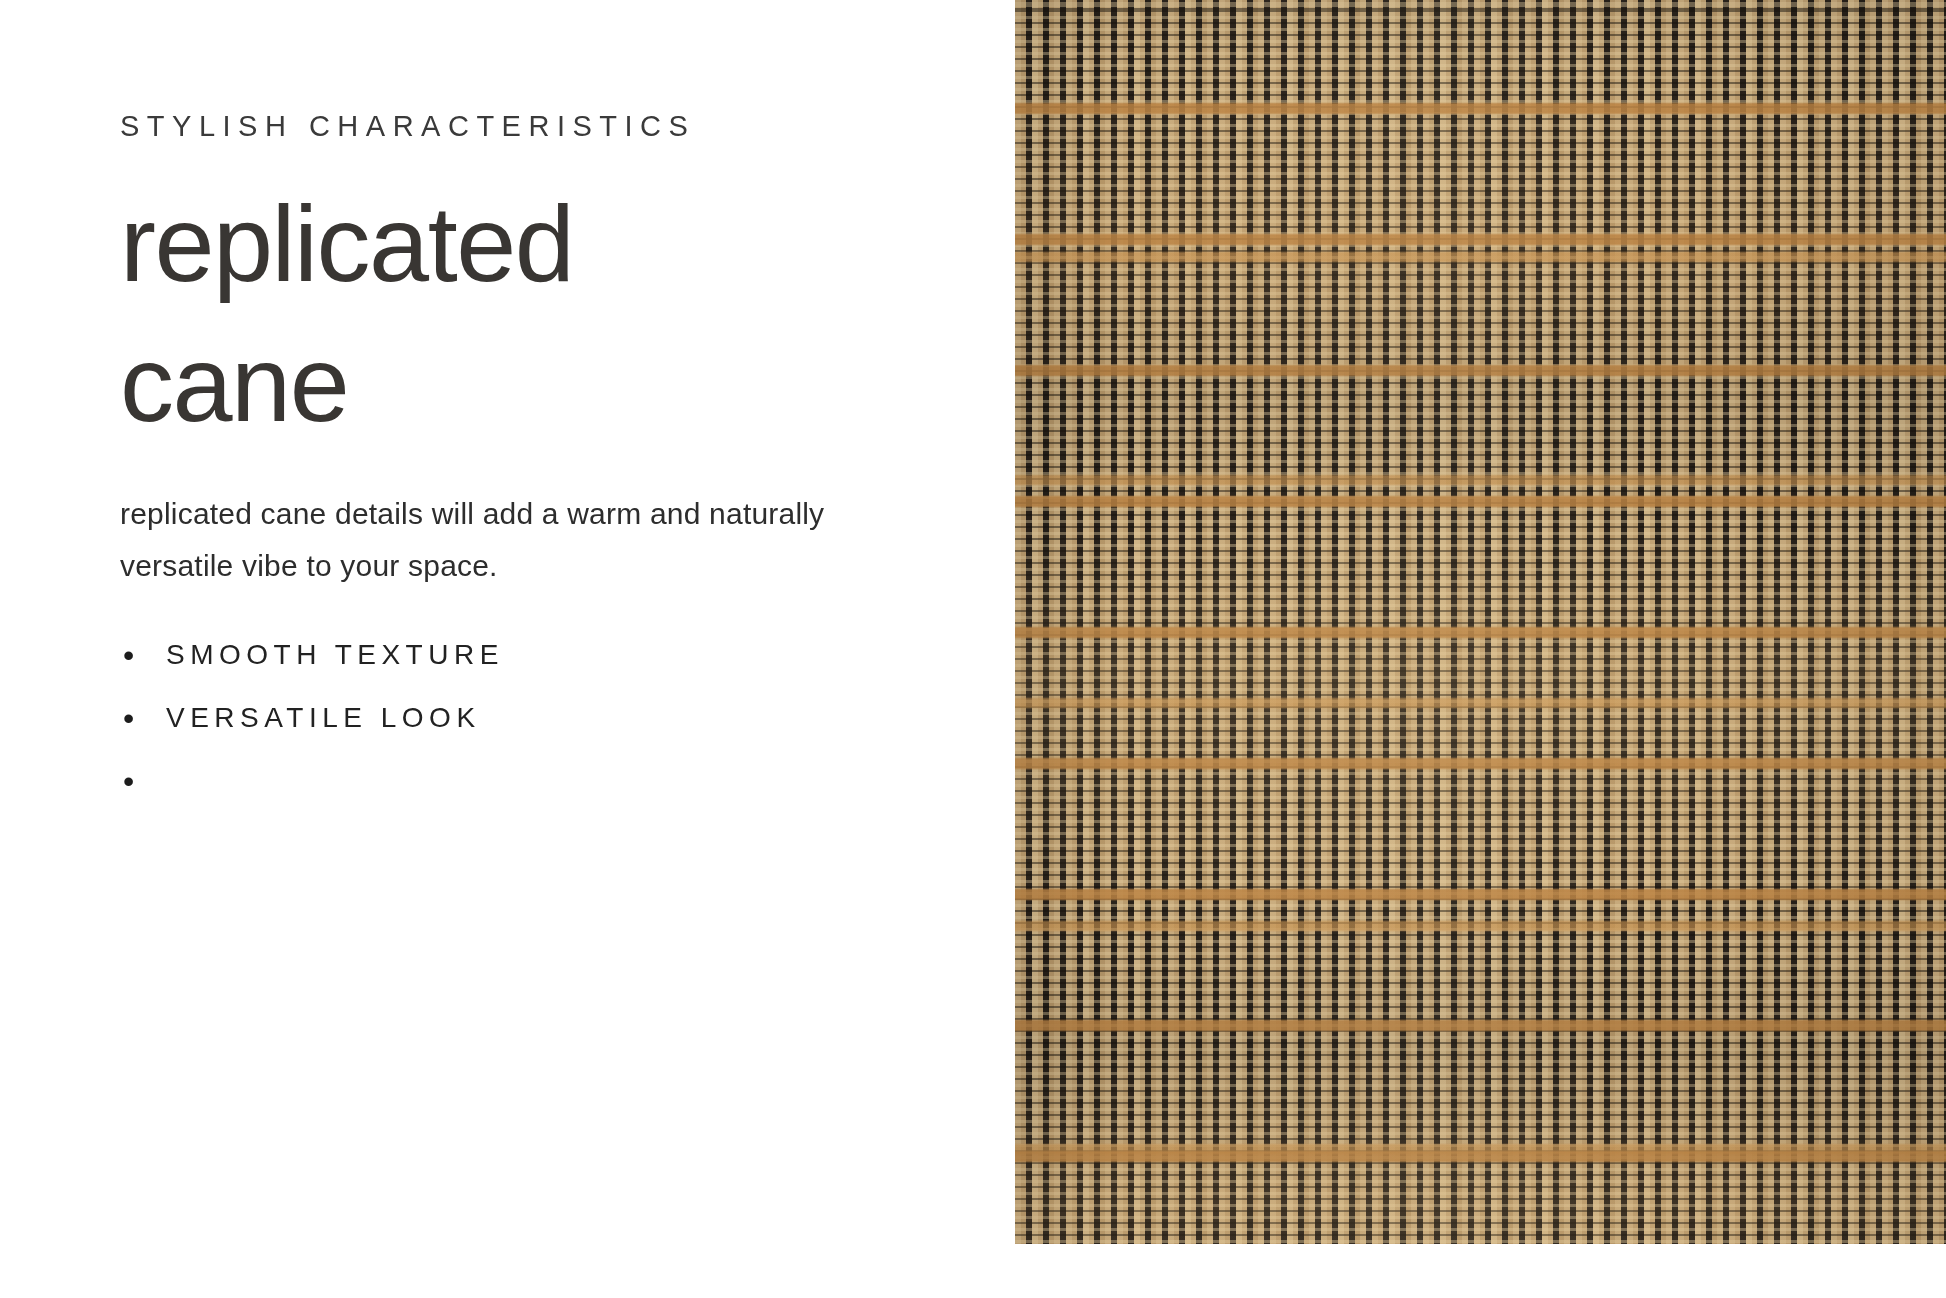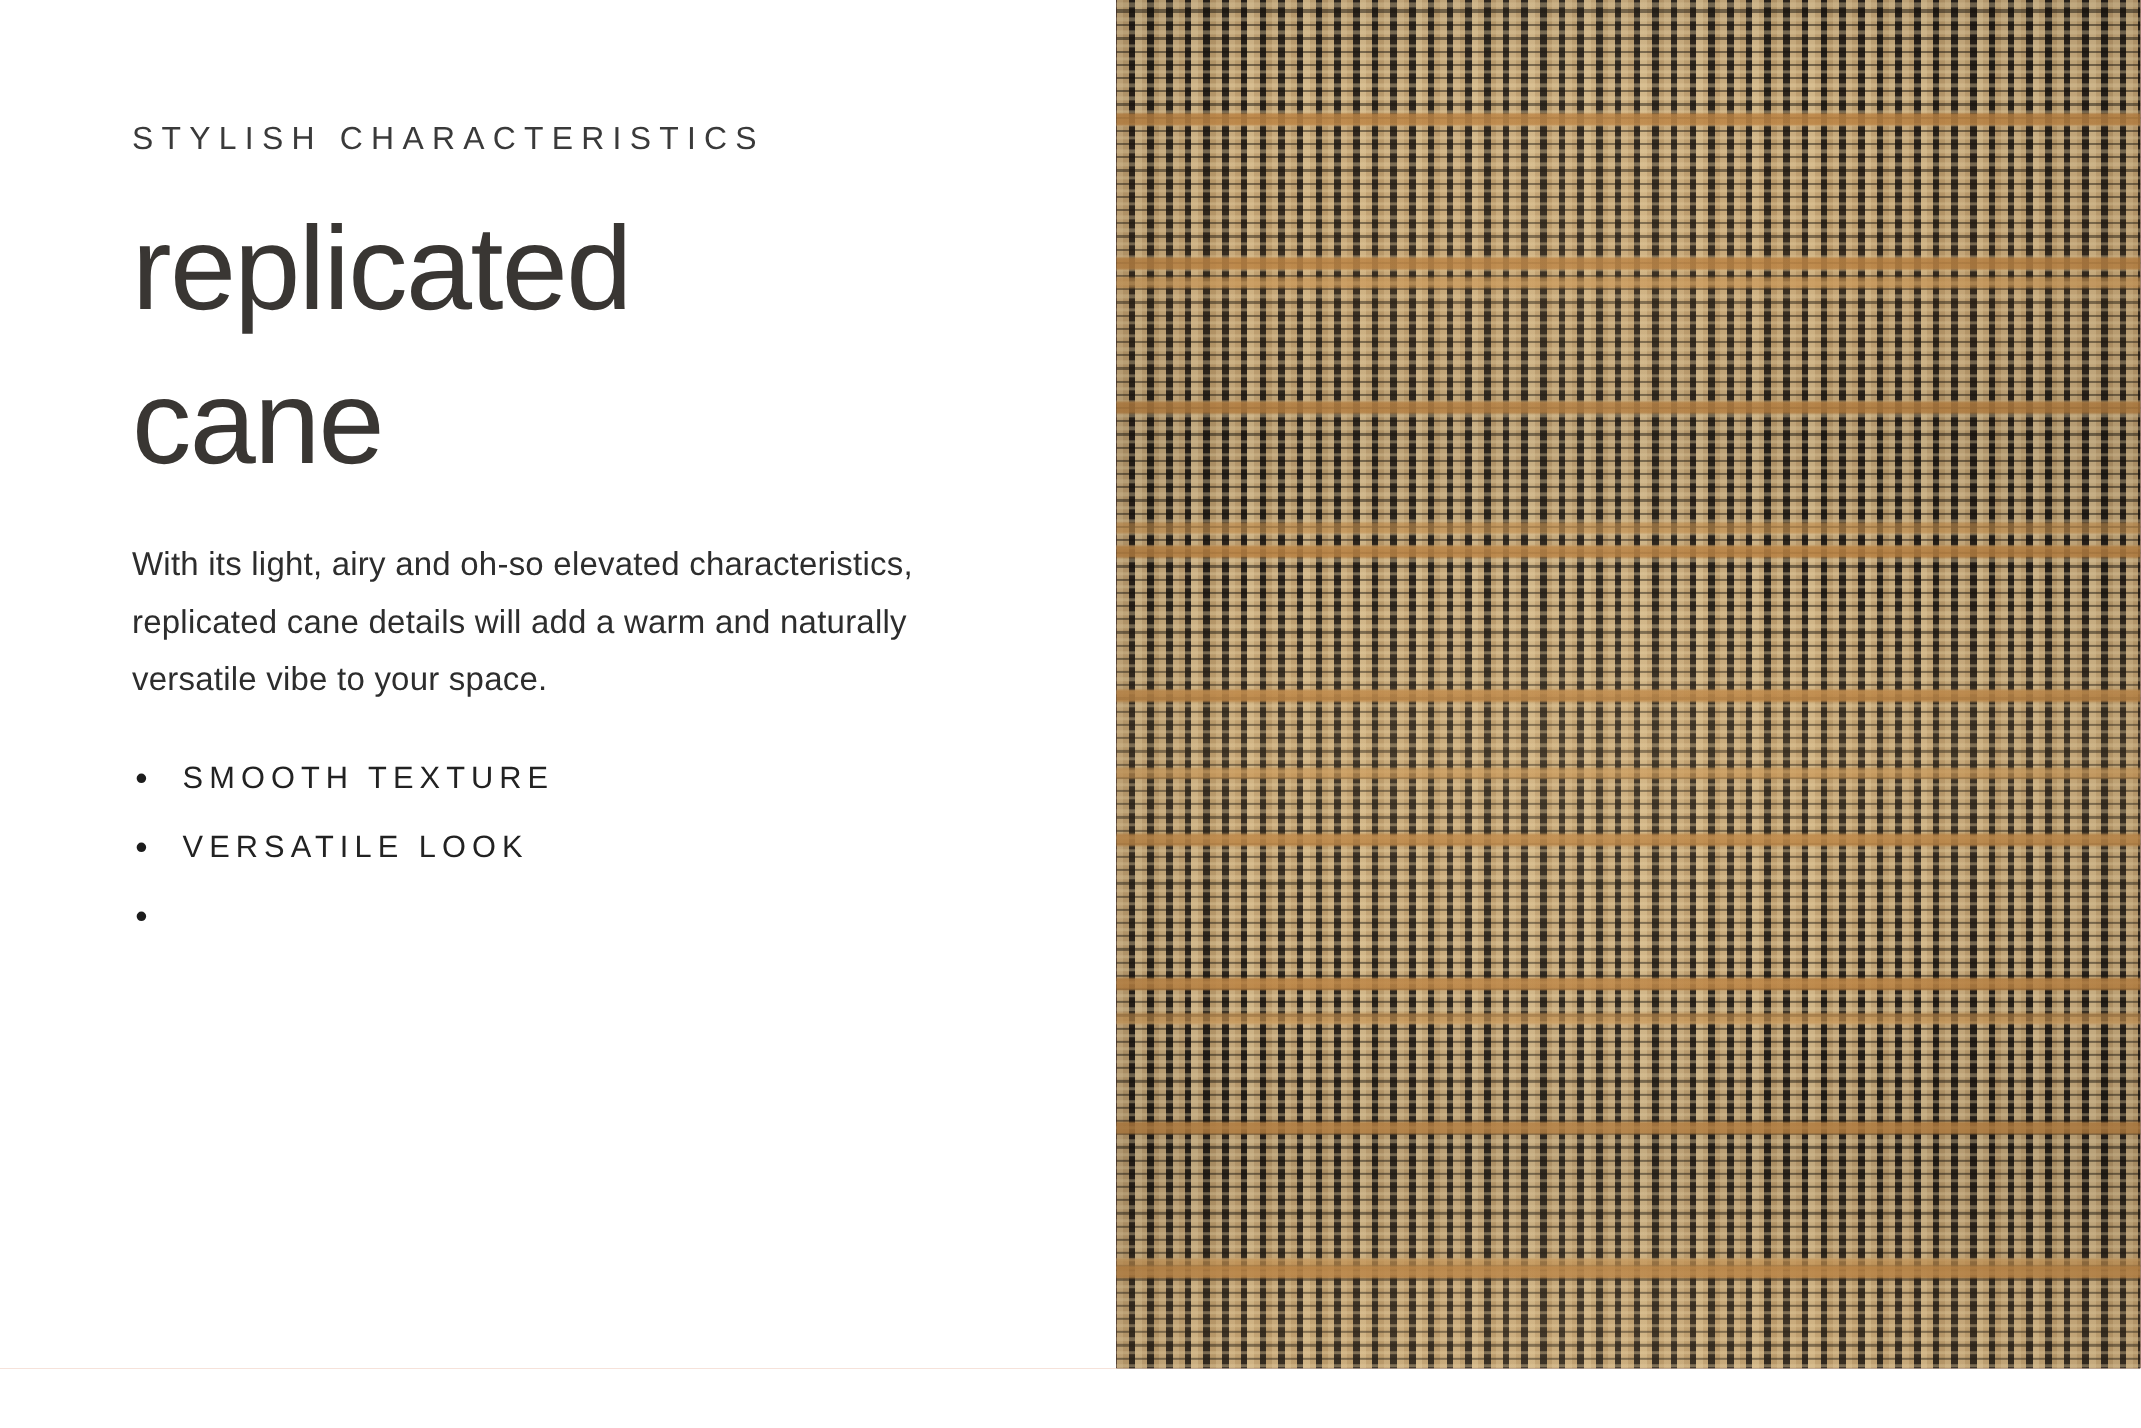--- a/index.html
+++ b/index.html
@@ -5,21 +5,21 @@
   * { margin: 0; padding: 0; box-sizing: border-box; }
   html, body { background: #ffffff; }
   body {
     font-family: "Liberation Sans", "DejaVu Sans", sans-serif;
     -webkit-font-smoothing: antialiased;
   }
   .page {
     position: relative;
     width: 1946px;
     height: 1244px;
-    background: #c2410c;
+    background: #f9a8d4;
     overflow: hidden;
   }
 
   
   .left-panel {
     position: absolute;
     left: 0; top: 0;
     width: 1015px; height: 1298px;
     background: #ffffff;
   }
@@ -138,21 +138,20 @@
 <div class="page">
 
   <section class="left-panel">
     <div class="content">
 
       <div class="kicker">STYLISH CHARACTERISTICS</div>
 
       <h1 class="title">replicated cane</h1>
 
       <div class="description">
-        <div class="desc-line">With its light, airy and oh-so elevated characteristics,</div>
         <div class="desc-line">replicated cane details will add a warm and naturally</div>
         <div class="desc-line">versatile vibe to your space.</div>
       </div>
 
       <ul class="features">
         <li class="feature">
           <span class="bullet">•</span>
           <span class="feature-text">SMOOTH TEXTURE</span>
         </li>
         <li class="feature">

